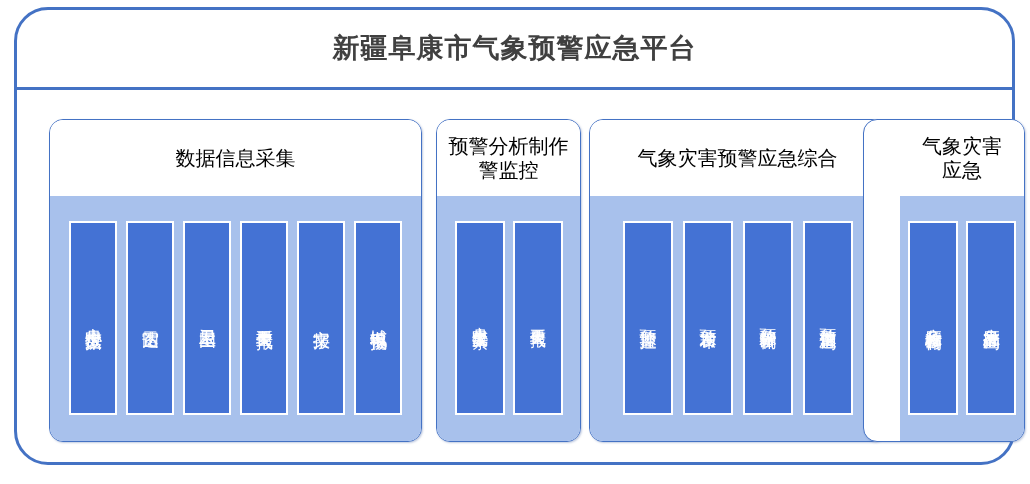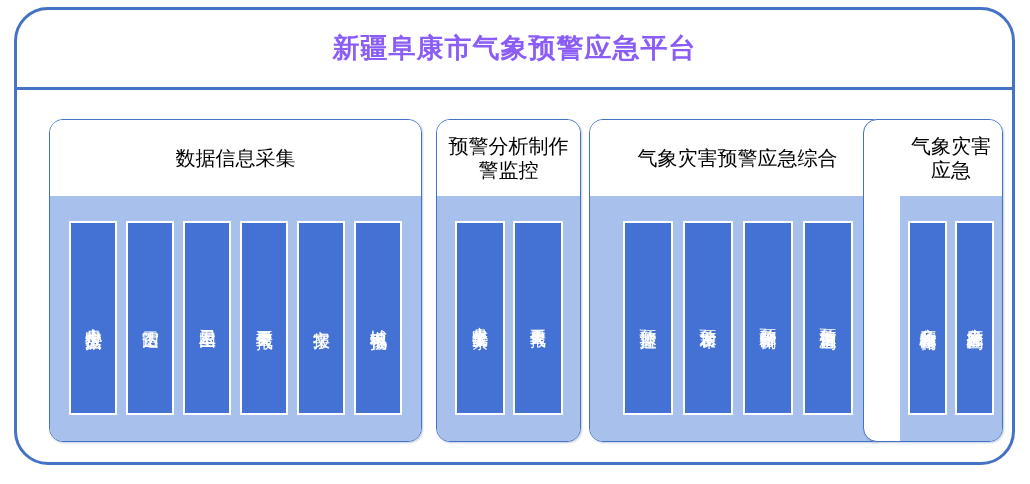--- a/index.html
+++ b/index.html
@@ -41,21 +41,21 @@
     height: 77px;
     border-bottom: 3px solid #4472C4;
     display: flex;
     align-items: center;
     justify-content: center;
   }
 
   .platform-title {
     font-size: 27px;
     font-weight: bold;
-    color: #8b5cf6;
+    color: #404040;
     letter-spacing: 1px;
     line-height: 1;
     white-space: nowrap;
   }
 
   
   .panels {
     position: absolute;
     left: 0;
     top: 77px;
@@ -124,21 +124,21 @@
     font-size: 17px;
     line-height: 1.06;
     letter-spacing: 1px;
     white-space: nowrap;
   }
 
   
   #panel-1 { left: 32px;  width: 373px; height: 323px; }
   #panel-2 { left: 419px; width: 145px; height: 323px; }
   #panel-3 { left: 572px; width: 297px; height: 323px; }
-  #panel-4 { left: 846px; width: 140px; height: 323px; padding-left: 36px; }
+  #panel-4 { left: 846px; width: 162px; height: 323px; padding-left: 36px; }
 
   #panel-1 .panel-header { height: 76px; }
   #panel-1 .panel-body   { height: 247px; }
   #panel-2 .panel-header { height: 76px; }
   #panel-2 .panel-body   { height: 247px; }
   #panel-3 .panel-header { height: 76px; }
   #panel-3 .panel-body   { height: 247px; }
   #panel-4 .panel-header { height: 76px; }
   #panel-4 .panel-body   { height: 247px; }
 

